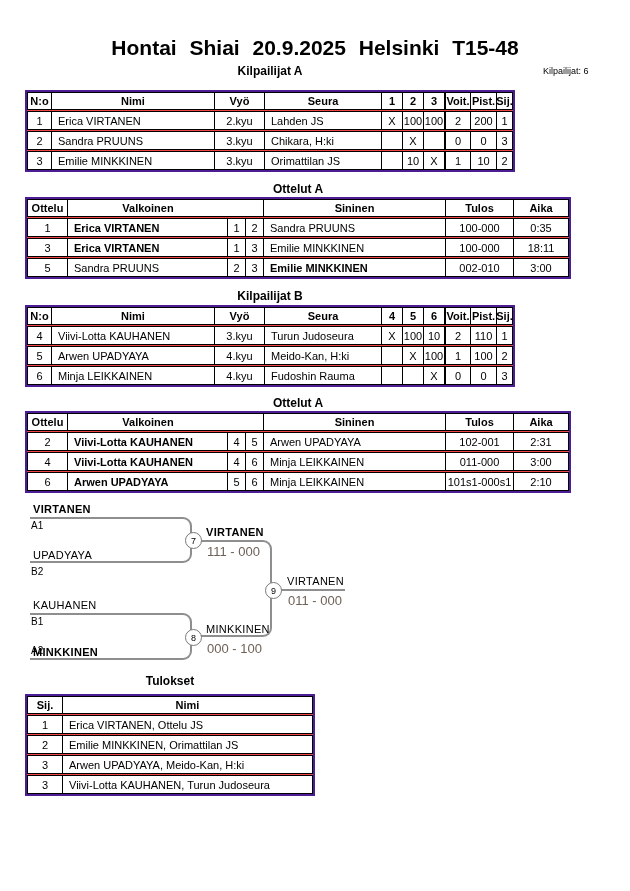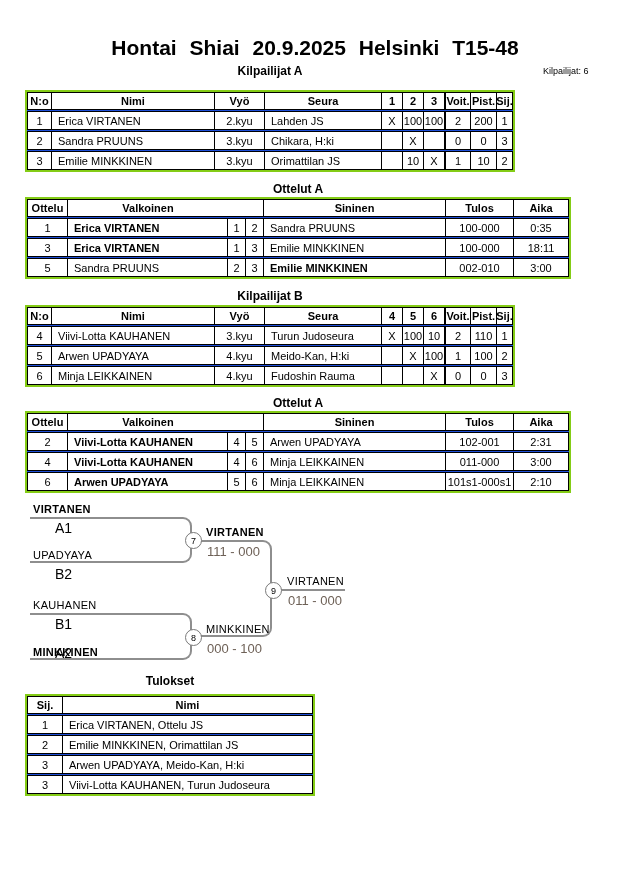--- a/index.html
+++ b/index.html
@@ -5,41 +5,41 @@
   html,body { margin:0; padding:0; background:#ffffff; }
   #page {
     position:relative; width:630px; height:891px; background:#fff;
     font-family:"Liberation Sans", sans-serif; color:#000; overflow:hidden;
   }
   .h1 { position:absolute; top:36px; left:0; width:630px; text-align:center;
         font-size:21px; font-weight:bold; word-spacing:7px; }
   .sect { position:absolute; text-align:center; font-weight:bold; font-size:12px; }
   .count { position:absolute; top:66px; left:543px; font-size:9px; }
 
-  .tbl { position:absolute; box-sizing:border-box; border:2px solid #84cc16; background:#1d4ed8; }
+  .tbl { position:absolute; box-sizing:border-box; border:2px solid #4c1d95; background:#ef4444; }
   .row { display:flex; border:1px solid #000; margin-top:1px; height:19px;
          box-sizing:border-box; background:#fff; }
   .row.head { margin-top:0; height:18px; }
   .row.head .c { font-weight:bold; }
   .c { display:flex; align-items:center; justify-content:center; box-sizing:border-box;
        border-right:1px solid #000; font-size:11px; white-space:nowrap; overflow:hidden; }
   .c:last-child { border-right:none; }
   .c.l { justify-content:flex-start; padding-left:6px; }
   .c.thk { border-left:1px solid #000; }
   .c.nol { border-right:none; }
   .b { font-weight:bold; }
 
   .bz { position:absolute; box-sizing:border-box; }
   .elbow { border:2px solid #8e8e8e; border-left:none; border-radius:0 9px 9px 0; }
   .hline { background:#8e8e8e; height:2px; }
   .circ { position:absolute; width:15px; height:15px; border:1px solid #7a7a7a;
           border-radius:50%; background:#fff; font-size:9px; display:flex;
           align-items:center; justify-content:center; z-index:2; }
   .bname { position:absolute; font-size:11px; letter-spacing:0.3px; white-space:nowrap; z-index:1; }
-  .bseed { position:absolute; font-size:14px;margin-left:24px; }
+  .bseed { position:absolute; font-size:10px; }
   .bscore { position:absolute; font-size:13px; color:#6e6157; white-space:nowrap; }
 </style>
 </head>
 <body>
 
 <div id="page">
 
   <div class="h1">Hontai Shiai 20.9.2025 Helsinki T15-48</div>
   <div class="count">Kilpailijat: 6</div>
 

